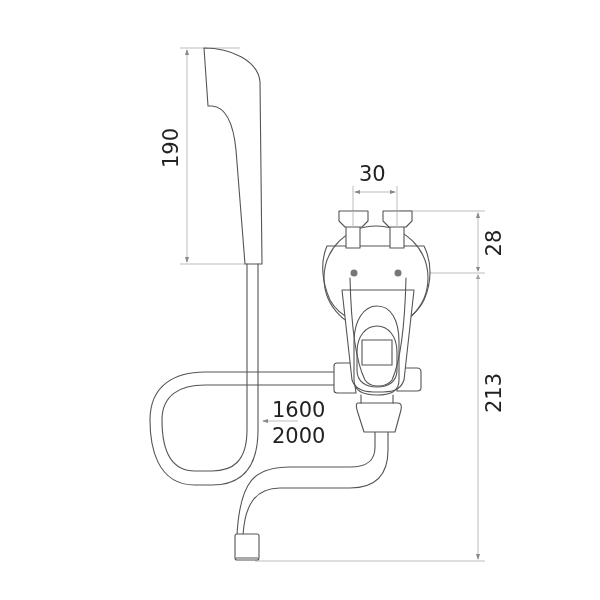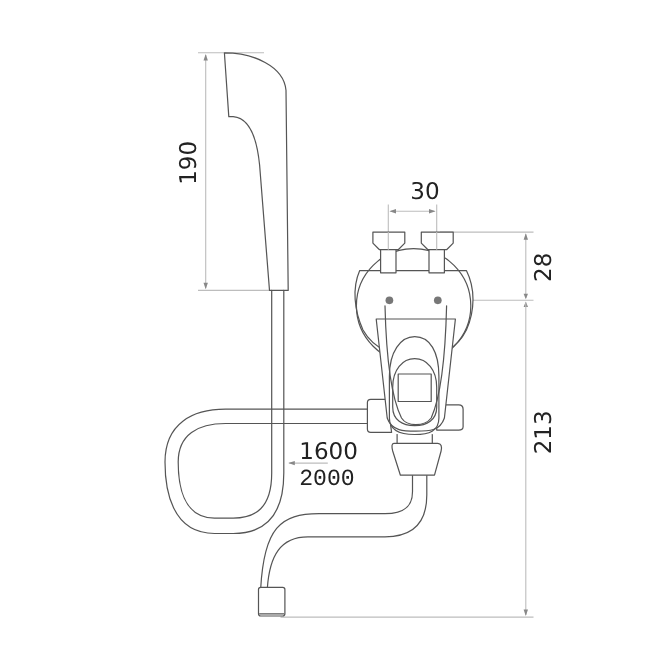--- a/index.html
+++ b/index.html
@@ -91,18 +91,18 @@
       <line class="dim" x1="353" y1="211" x2="353" y2="227"></line>
     </g>
     <g>
       <rect class="partfill" x="390" y="226" width="14" height="22"></rect>
       <path class="partfill" d="M383,211 L412,211 L412,221 L406,227 L389,227 L383,221 Z"></path>
       <line class="dim" x1="397" y1="211" x2="397" y2="227"></line>
     </g>
   </svg>
 
   <div class="label rot" style="left:150px; top:136px; width:46px; height:24px; text-align:center;">190</div>
-  <div class="label" style="left:373px; top:164px;">30</div>
+  <div class="label" style="left:359px; top:164px;">30</div>
   <div class="label rot" style="left:479px; top:231px; width:34px; height:24px; text-align:center;">28</div>
   <div class="label rot" style="left:473px; top:381px; width:46px; height:24px; text-align:center;">213</div>
   <div class="label" style="left:272px; top:400px;">1600</div>
-  <div class="label" style="left:272px; top:426px;font-family:Liberation Mono, monospace;">2000</div>
+  <div class="label" style="left:272px; top:426px;">2000</div>
 </div>
 
 </body></html>

